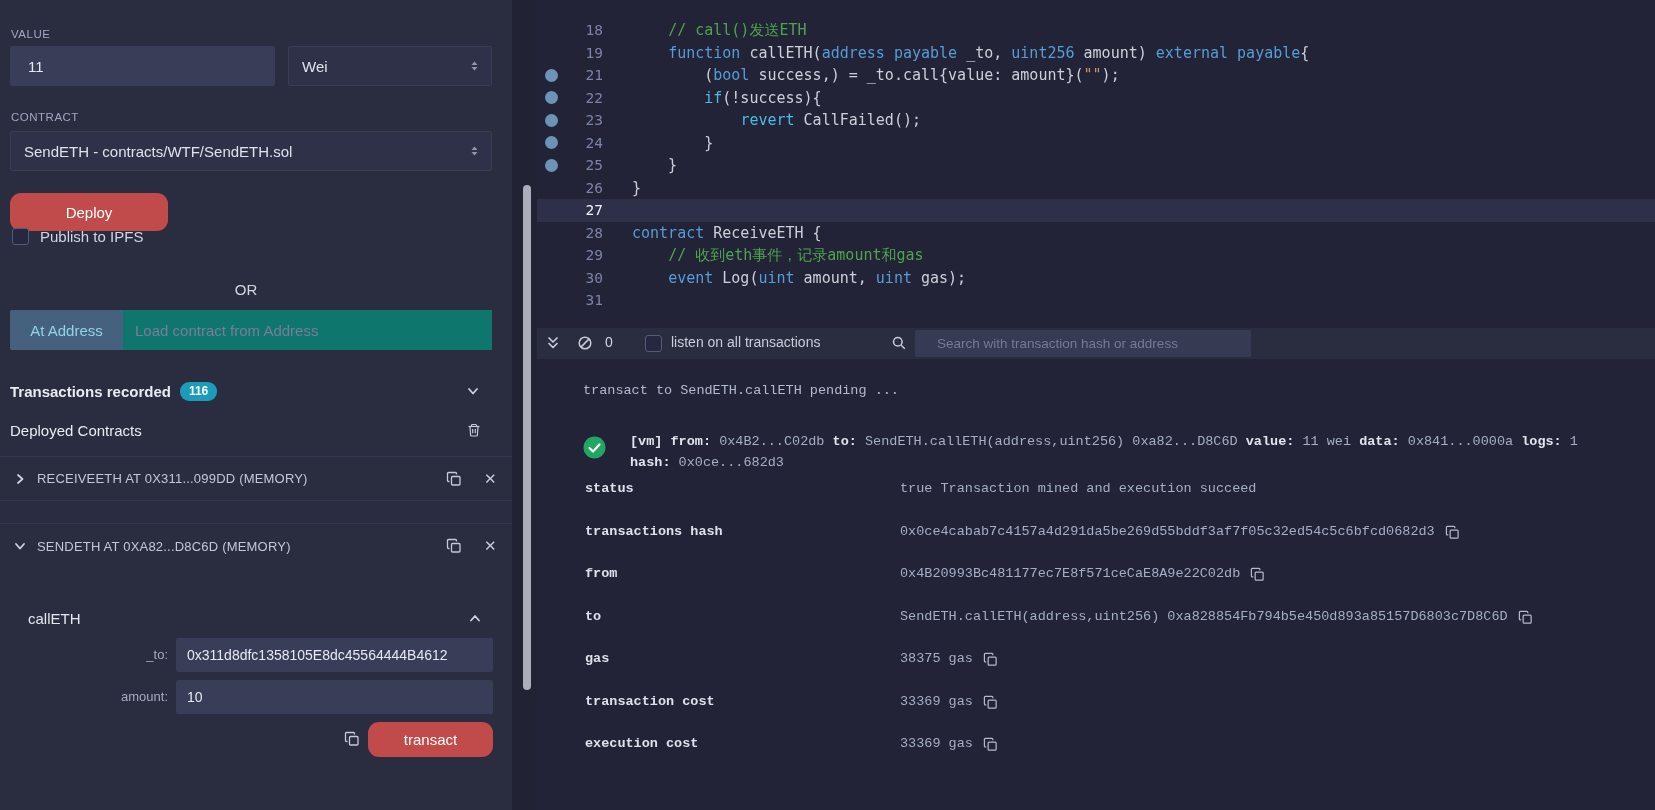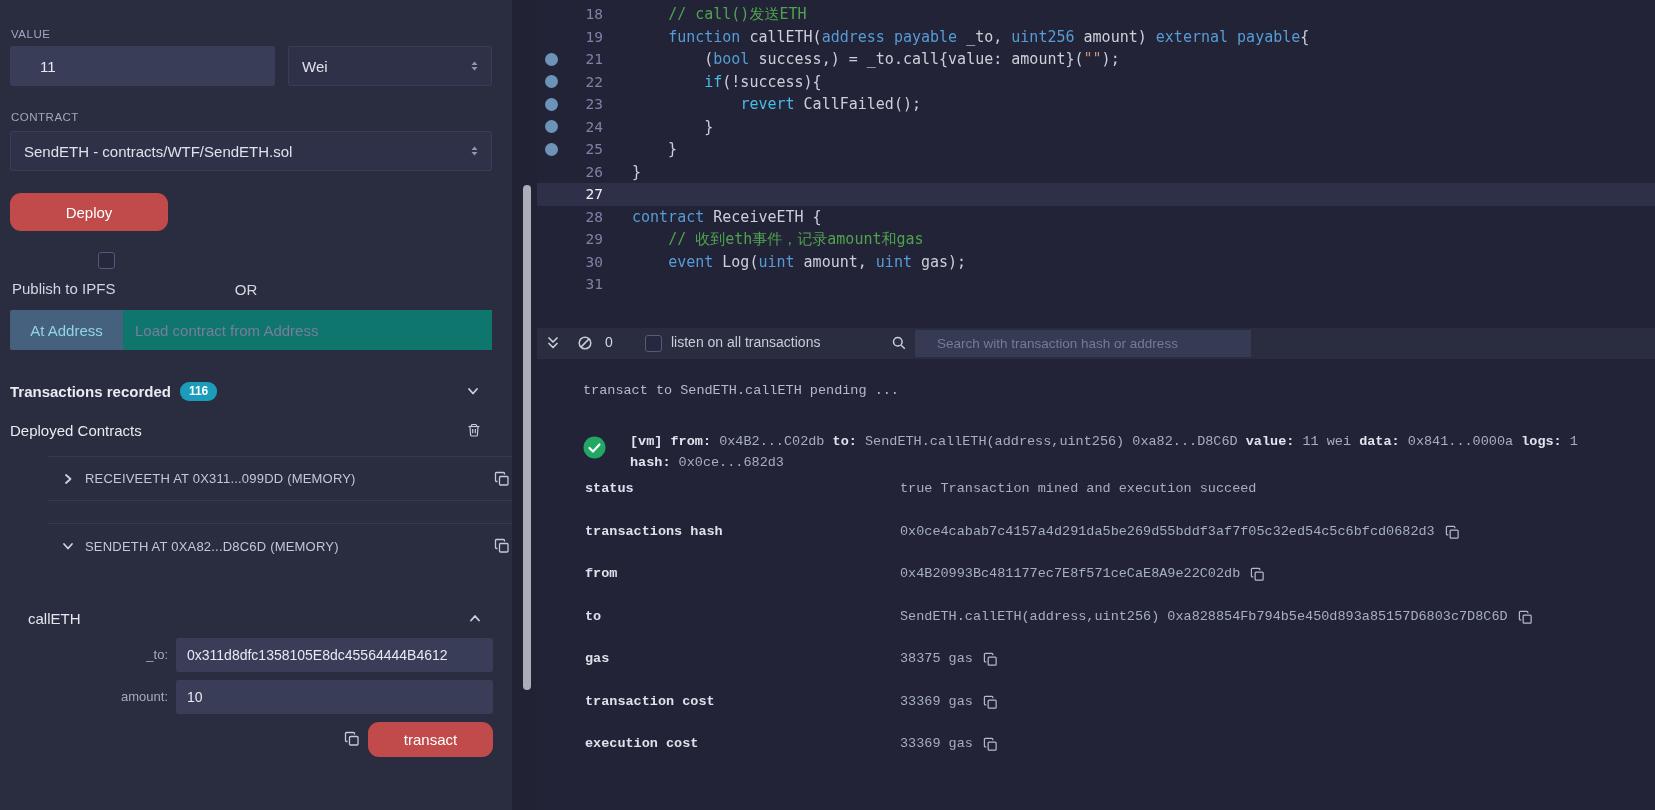--- a/index.html
+++ b/index.html
@@ -9,46 +9,46 @@
     font-family: "Liberation Sans", sans-serif;
     position: relative;
     overflow: hidden;
   }
 
   
   .left-panel { position: absolute; left: 0; top: 0; width: 512px; height: 810px; background: #2a2c3f; }
   .sec-label { position: absolute; left: 11px; font-size: 11.5px; letter-spacing: .5px; color: #a3a7c0; font-weight: 500; }
   .lbl-value { top: 28px; }
   .lbl-contract { top: 111px; }
-  .inp { background: #3a3d58; border: none; color: #e7e9f2; font-size: 15px; padding: 0 30px; font-family: inherit; border-radius: 2px; outline: none; }
+  .inp { background: #3a3d58; border: none; color: #e7e9f2; font-size: 15px; padding: 0 18px; font-family: inherit; border-radius: 2px; outline: none; }
   .sel { position: absolute; background: #2f3149; border: 1px solid #3a3d55; border-radius: 2px; color: #dfe2ec; font-size: 15px; display: flex; align-items: center; justify-content: space-between; padding: 0 10px 0 13px; cursor: pointer; }
   .stepper { color: #9298b2; display: flex; flex: none; }
   .ellip { white-space: nowrap; overflow: hidden; text-overflow: ellipsis; }
   .value-input { position: absolute; left: 10px; top: 46px; width: 265px; height: 40px; }
   .unit-select { left: 288px; top: 46px; width: 204px; height: 40px; }
   .contract-select { left: 10px; top: 131px; width: 482px; height: 40px; }
   .btn-danger { background: var(--danger-red, #c14a4a); color: #fff; border: none; border-radius: 11px; font-size: 15px; cursor: pointer; font-family: inherit; }
   .deploy-btn { position: absolute; left: 10px; top: 193px; width: 158px; height: 38px; }
-  .publish-row { position: absolute; left: 12px; top: 252px; display: flex; align-items: flex-end; gap: 11px; flex-direction: column; }
+  .publish-row { position: absolute; left: 12px; top: 228px; display: flex; align-items: flex-start; gap: 11px; }
   .cb { width: 17px; height: 17px; border: 1.5px solid #565a78; border-radius: 3px; background: #262840; display: inline-block; flex: none; cursor: pointer; }
   .publish-lbl { font-size: 15px; color: #d3d6e2; }
   .or-label { position: absolute; left: 0; top: 281px; width: 492px; text-align: center; font-size: 15px; color: #d3d6e2; }
   .ataddr-row { position: absolute; left: 10px; top: 310px; display: flex; }
   .ataddr-btn { width: 113px; height: 40px; background: #45617d; color: #92d4e6; border: none; font-size: 15px; cursor: pointer; font-family: inherit; border-radius: 2px 0 0 2px; }
   .ataddr-input { width: 369px; height: 40px; background: #0f766e; border: none; outline: none; padding: 0 12px; font-size: 15px; color: #dfe2ec; font-family: inherit; }
   .ataddr-input::placeholder { color: #787d98; }
   .txrec-row { position: absolute; left: 10px; top: 378px; width: 482px; height: 26px; display: flex; align-items: center; cursor: pointer; }
   .txrec-lbl { font-weight: bold; font-size: 15px; color: #e9ebf3; }
   .badge { margin-left: 9px; background: var(--badge-teal, #1a9cba); color: #fff; font-size: 12px; font-weight: bold; padding: 2.5px 9px; border-radius: 9px; }
   .chev { color: #cdd1de; display: inline-flex; }
   .chev-abs-right { position: absolute; right: 12px; }
   .deployed-row { position: absolute; left: 10px; top: 418px; width: 482px; display: flex; align-items: center; height: 24px; }
   .deployed-lbl { font-size: 15px; color: #e9ebf3; font-weight: 500; }
   .trash { position: absolute; right: 10px; color: #c6cad8; cursor: pointer; display: inline-flex; }
-  .inst { position: absolute; left: 0; width: 512px; height: 45px; border-top: 1px solid #373950; border-bottom: 1px solid #373950; display: flex; align-items: center; cursor: pointer; margin-left: 48px; }
+  .inst { position: absolute; left: 0; width: 512px; height: 45px; border-top: 1px solid #373950; border-bottom: 1px solid #373950; display: flex; align-items: center; cursor: pointer; }
   .inst-1 { top: 456px; }
   .inst-2 { top: 523px; border-bottom: none; }
   .inst .chev { margin-left: 13px; }
   .inst-title { margin-left: 10px; font-size: 13px; color: #c3c7d6; letter-spacing: .2px; }
   .inst .icopy { position: absolute; left: 446px; color: #c6cad8; display: inline-flex; cursor: pointer; }
   .inst .ix { position: absolute; left: 484px; font-size: 15px; color: #c6cad8; cursor: pointer; }
   .fn-row { position: absolute; left: 28px; top: 606px; width: 462px; display: flex; align-items: center; height: 24px; }
   .fn-name { font-size: 15px; color: #e4e7f0; font-weight: 500; }
   .fn-row .chev { position: absolute; right: 8px; cursor: pointer; }
   .field-row { position: absolute; left: 0; width: 512px; height: 34px; }
@@ -59,21 +59,21 @@
   .transact-row { position: absolute; left: 0; top: 722px; width: 512px; height: 36px; }
   .transact-row .icopy { position: absolute; left: 344px; top: 9px; color: #c6cad8; display: inline-flex; cursor: pointer; }
   .transact-btn { position: absolute; left: 368px; top: 0; width: 125px; height: 35px; }
 
   
   .splitter { position: absolute; left: 512px; top: 0; width: 25px; height: 810px; background: #212234; cursor: col-resize; }
   .scroll-thumb { position: absolute; left: 11px; top: 185px; width: 8px; height: 505px; border-radius: 4px; background: #a9aeba; }
 
   
   .main { position: absolute; left: 537px; top: 0; width: 1118px; height: 810px; }
-  .editor { position: absolute; top: 0; left: 0; width: 100%; height: 328px; background: #222336; padding-top: 3px; font-family: "DejaVu Sans Mono", monospace; font-size: 15px; overflow: hidden; }
+  .editor { position: absolute; top: 0; left: 0; width: 100%; height: 328px; background: #222336; padding-top: 19px; font-family: "DejaVu Sans Mono", monospace; font-size: 15px; overflow: hidden; }
   .ed-line { display: flex; height: 22.5px; line-height: 22.5px; align-items: center; }
   .ed-line.current { background: #2d3048; }
   .ed-gutter { width: 28px; display: flex; justify-content: center; align-items: center; flex: none; }
   .dot { width: 13px; height: 13px; border-radius: 50%; background: #6d93b8; }
   .ed-num { width: 38px; flex: none; text-align: right; color: #7d83a6; font-size: 14.5px; }
   .current .ed-num { color: #f0f1f7; }
   .ed-code { margin-left: 29px; white-space: pre; color: #cdd0db; }
   .tk-c { color: var(--comment-green, #4fa34f); }
   .tk-k { color: var(--keyword-blue, #569cd6); }
   .tk-k2 { color: #49bce8; }

